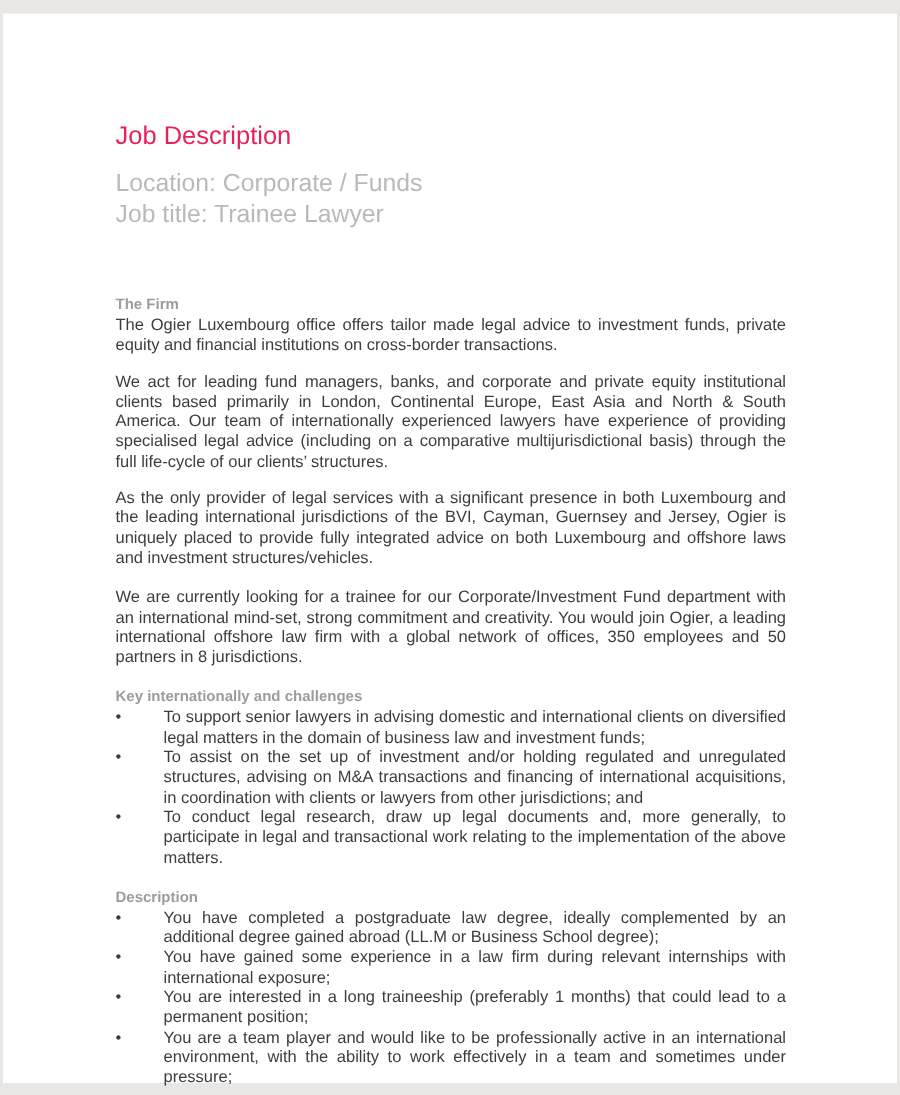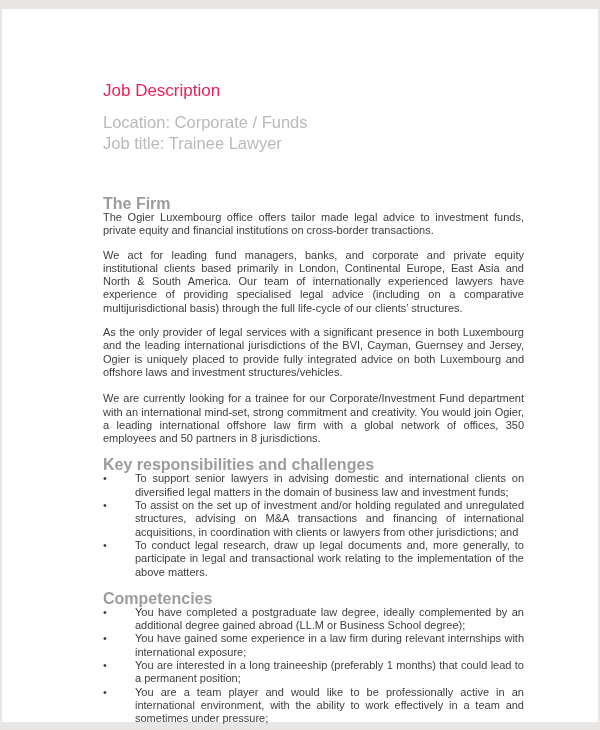--- a/index.html
+++ b/index.html
@@ -11,21 +11,20 @@
   }
   .canvas {
     position: relative;
     width: 600px; height: 730px;
     background: #e8e7e5;
   }
   .page {
     position: absolute;
     left: 2px; right: 2px; top: 9px; bottom: 8px;
     background: #ffffff;
-    padding-left: 26px;
   }
   .content {
     padding: 71px 74px 0 75px;
   }
   .doc-title {
     margin: 0;
     font-size: 17px;
     font-weight: 400;
     line-height: 21px;
     color: #e8215d;
@@ -34,21 +33,21 @@
     margin-top: 11px;
     font-size: 16.5px;
     line-height: 21px;
     color: #b9b9b9;
   }
   .sections { margin-top: 43px; }
   .section { margin: 0; }
   .section + .section { margin-top: 13px; }
   .section-heading {
     margin: 0 0 1px 0;
-    font-size: 16px;
+    font-size: 10px;
     font-weight: 700;
     line-height: 13px;
     color: #9c9c9c;
   }
   .para {
     margin: 0;
     font-size: 11px;
     line-height: 13.3px;
     color: #3d3d3d;
     text-align: justify;
@@ -89,36 +88,36 @@
           <div class="section">
             <h2 class="section-heading">The Firm</h2>
             <p class="para">The Ogier Luxembourg office offers tailor made legal advice to investment funds, private equity and financial institutions on cross-border transactions.</p>
             <p class="para">We act for leading fund managers, banks, and corporate and private equity institutional clients based primarily in London, Continental Europe, East Asia and North &amp; South America. Our team of internationally experienced lawyers have experience of providing specialised legal advice (including on a comparative multijurisdictional basis) through the full life-cycle of our clients’ structures.</p>
             <p class="para">As the only provider of legal services with a significant presence in both Luxembourg and the leading international jurisdictions of the BVI, Cayman, Guernsey and Jersey, Ogier is uniquely placed to provide fully integrated advice on both Luxembourg and offshore laws and investment structures/vehicles.</p>
           </div>
           <div class="section">
             <p class="para">We are currently looking for a trainee for our Corporate/Investment Fund department with an international mind-set, strong commitment and creativity. You would join Ogier, a leading international offshore law firm with a global network of offices, 350 employees and 50 partners in 8 jurisdictions.</p>
           </div>
           <div class="section">
-            <h2 class="section-heading">Key responsibilities and challenges</h2>
+            <h2 class="section-heading">Key internationally and challenges</h2>
             <div class="bullet">
               <span class="marker">•</span>
               <span class="btext">To support senior lawyers in advising domestic and international clients on diversified legal matters in the domain of business law and investment funds;</span>
             </div>
             <div class="bullet">
               <span class="marker">•</span>
               <span class="btext">To assist on the set up of investment and/or holding regulated and unregulated structures, advising on M&amp;A transactions and financing of international acquisitions, in coordination with clients or lawyers from other jurisdictions; and</span>
             </div>
             <div class="bullet">
               <span class="marker">•</span>
               <span class="btext">To conduct legal research, draw up legal documents and, more generally, to participate in legal and transactional work relating to the implementation of the above matters.</span>
             </div>
           </div>
           <div class="section">
-            <h2 class="section-heading">Competencies</h2>
+            <h2 class="section-heading">Description</h2>
             <div class="bullet">
               <span class="marker">•</span>
               <span class="btext">You have completed a postgraduate law degree, ideally complemented by an additional degree gained abroad (LL.M or Business School degree);</span>
             </div>
             <div class="bullet">
               <span class="marker">•</span>
               <span class="btext">You have gained some experience in a law firm during relevant internships with international exposure;</span>
             </div>
             <div class="bullet">
               <span class="marker">•</span>

